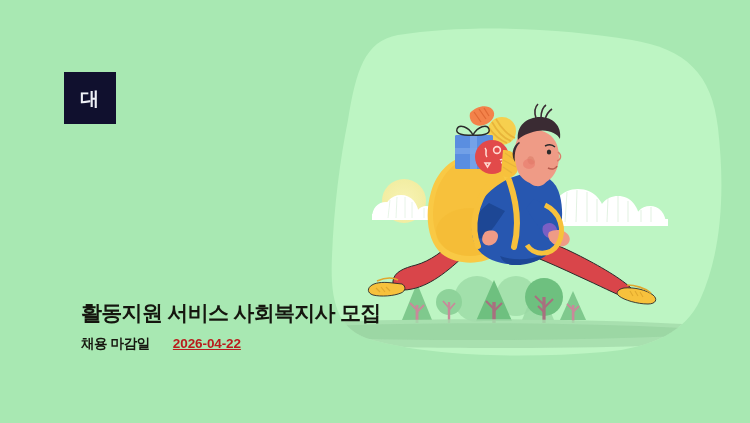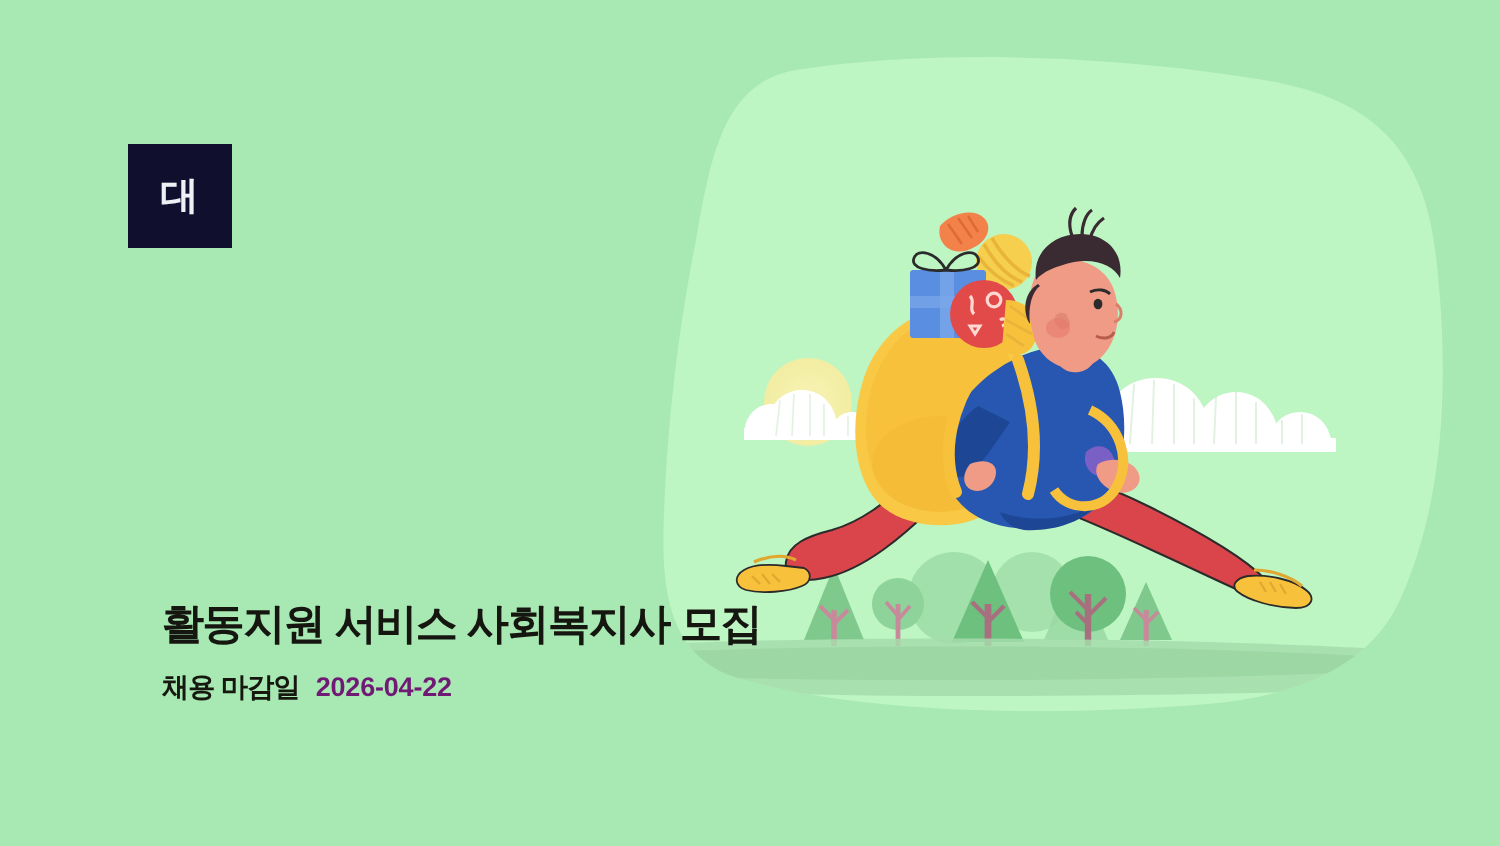--- a/index.html
+++ b/index.html
@@ -39,28 +39,28 @@
   
   .copy-block{
     position:absolute;left:65px;top:300px;z-index:5;margin-left:16px;
   }
   .job-title{
     color:#15160f;font-size:21px;font-weight:700;
     line-height:1.25;letter-spacing:-.7px;white-space:nowrap;
     margin:0;
   }
   .deadline-row{
-    margin-top:9px;display:flex;align-items:baseline;gap:8px;
+    margin-top:9px;display:flex;align-items:baseline;gap:23px;
     white-space:nowrap;
   }
   .deadline-label{
     color:#16170f;font-size:13.5px;font-weight:700;letter-spacing:-.4px;
   }
   .deadline-date{
-    color:#701a75;font-size:13.5px;font-weight:700;letter-spacing:-.1px;
+    color:#b91c1c;font-size:13.5px;font-weight:700;letter-spacing:-.1px;text-decoration:underline;
   }
 </style>
 </head>
 <body>
 
 <div class="banner">
 
   <div class="art-layer">
     <svg viewBox="0 0 750 423" xmlns="http://www.w3.org/2000/svg">
       <defs>

